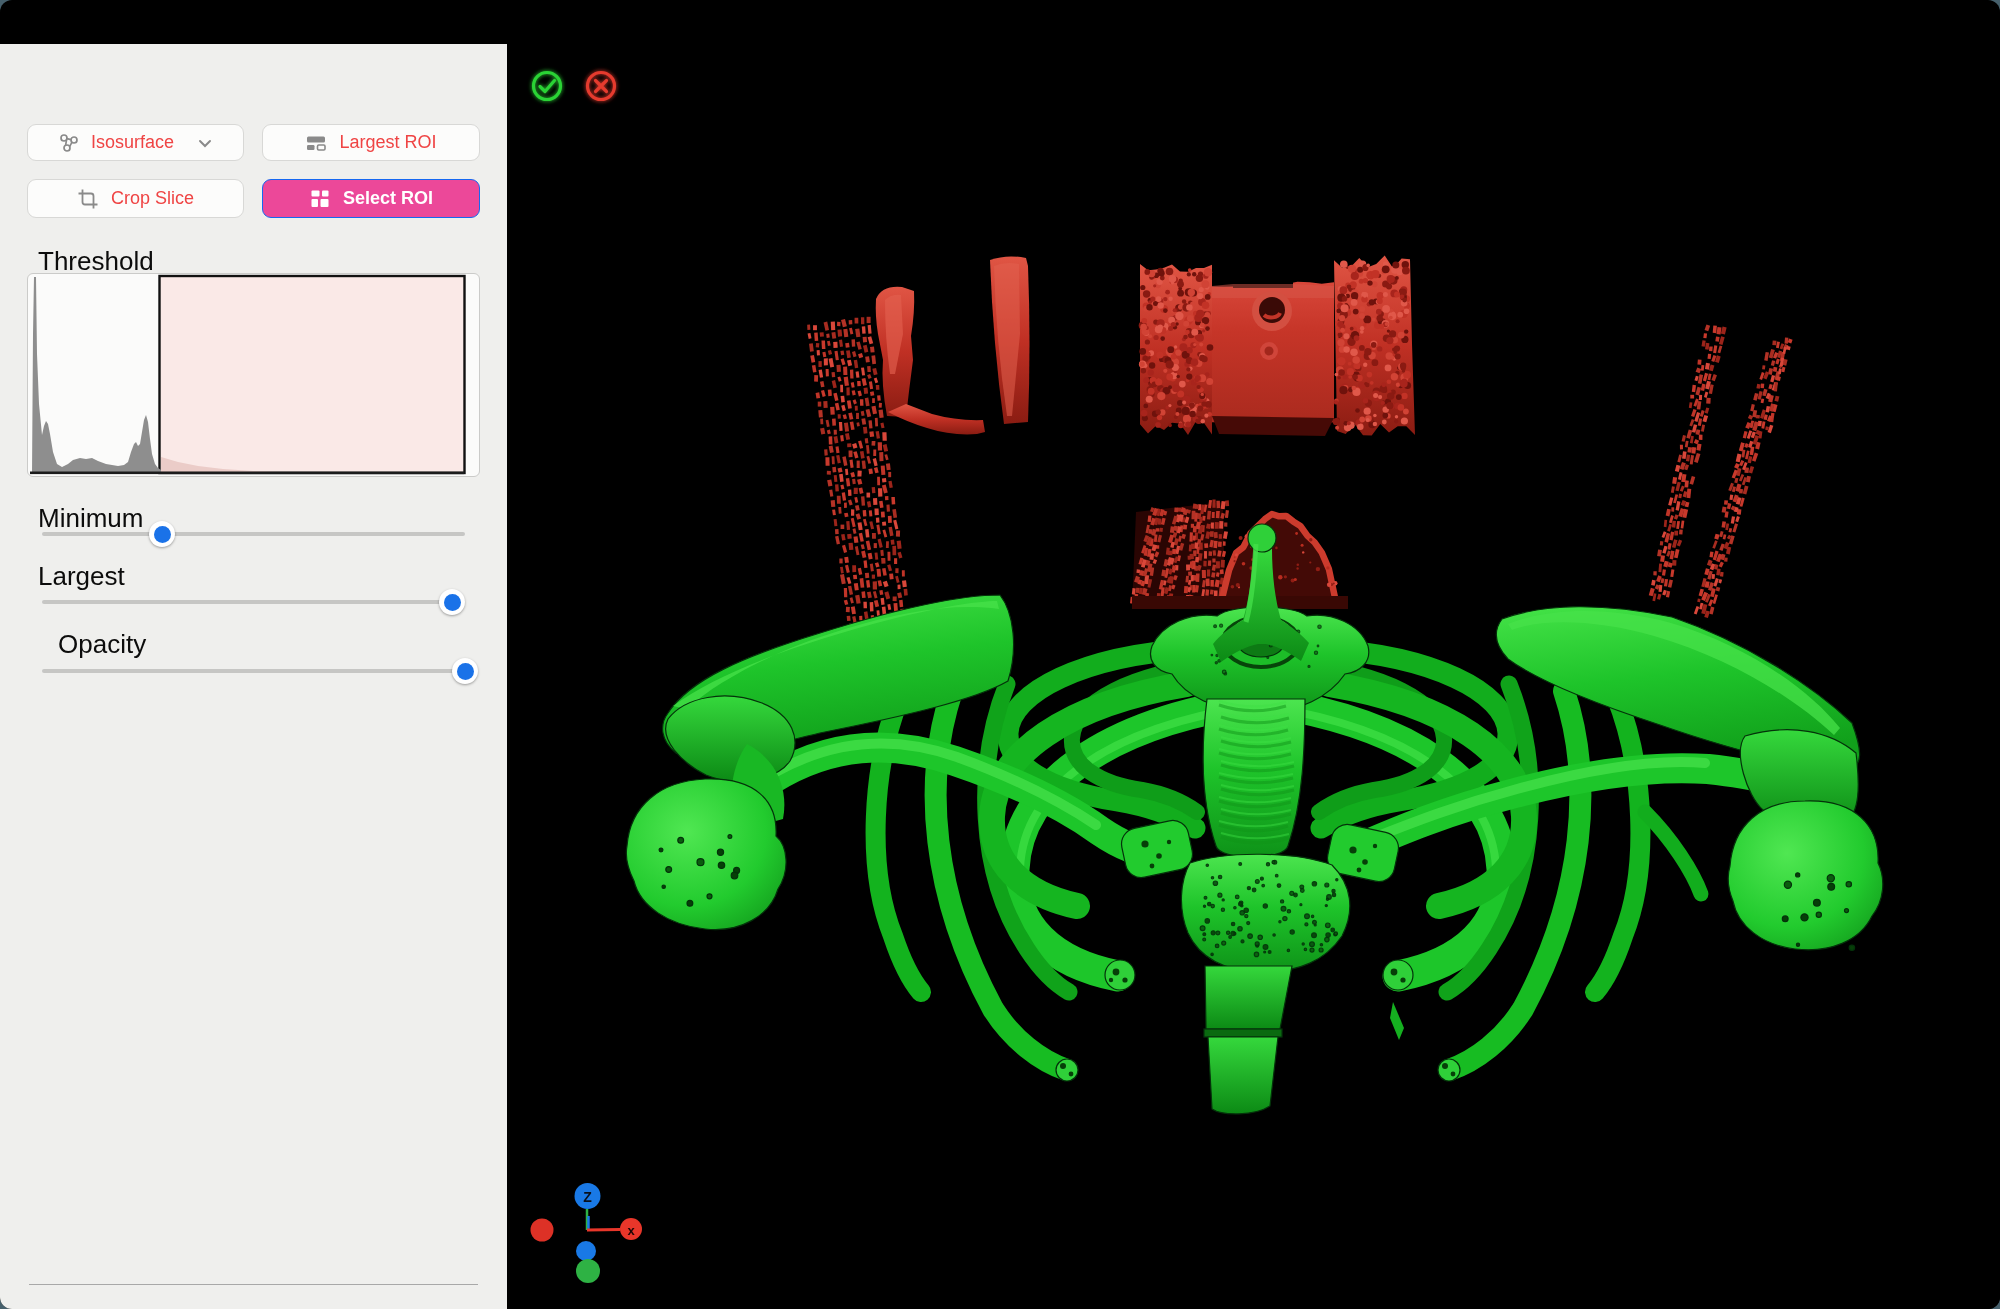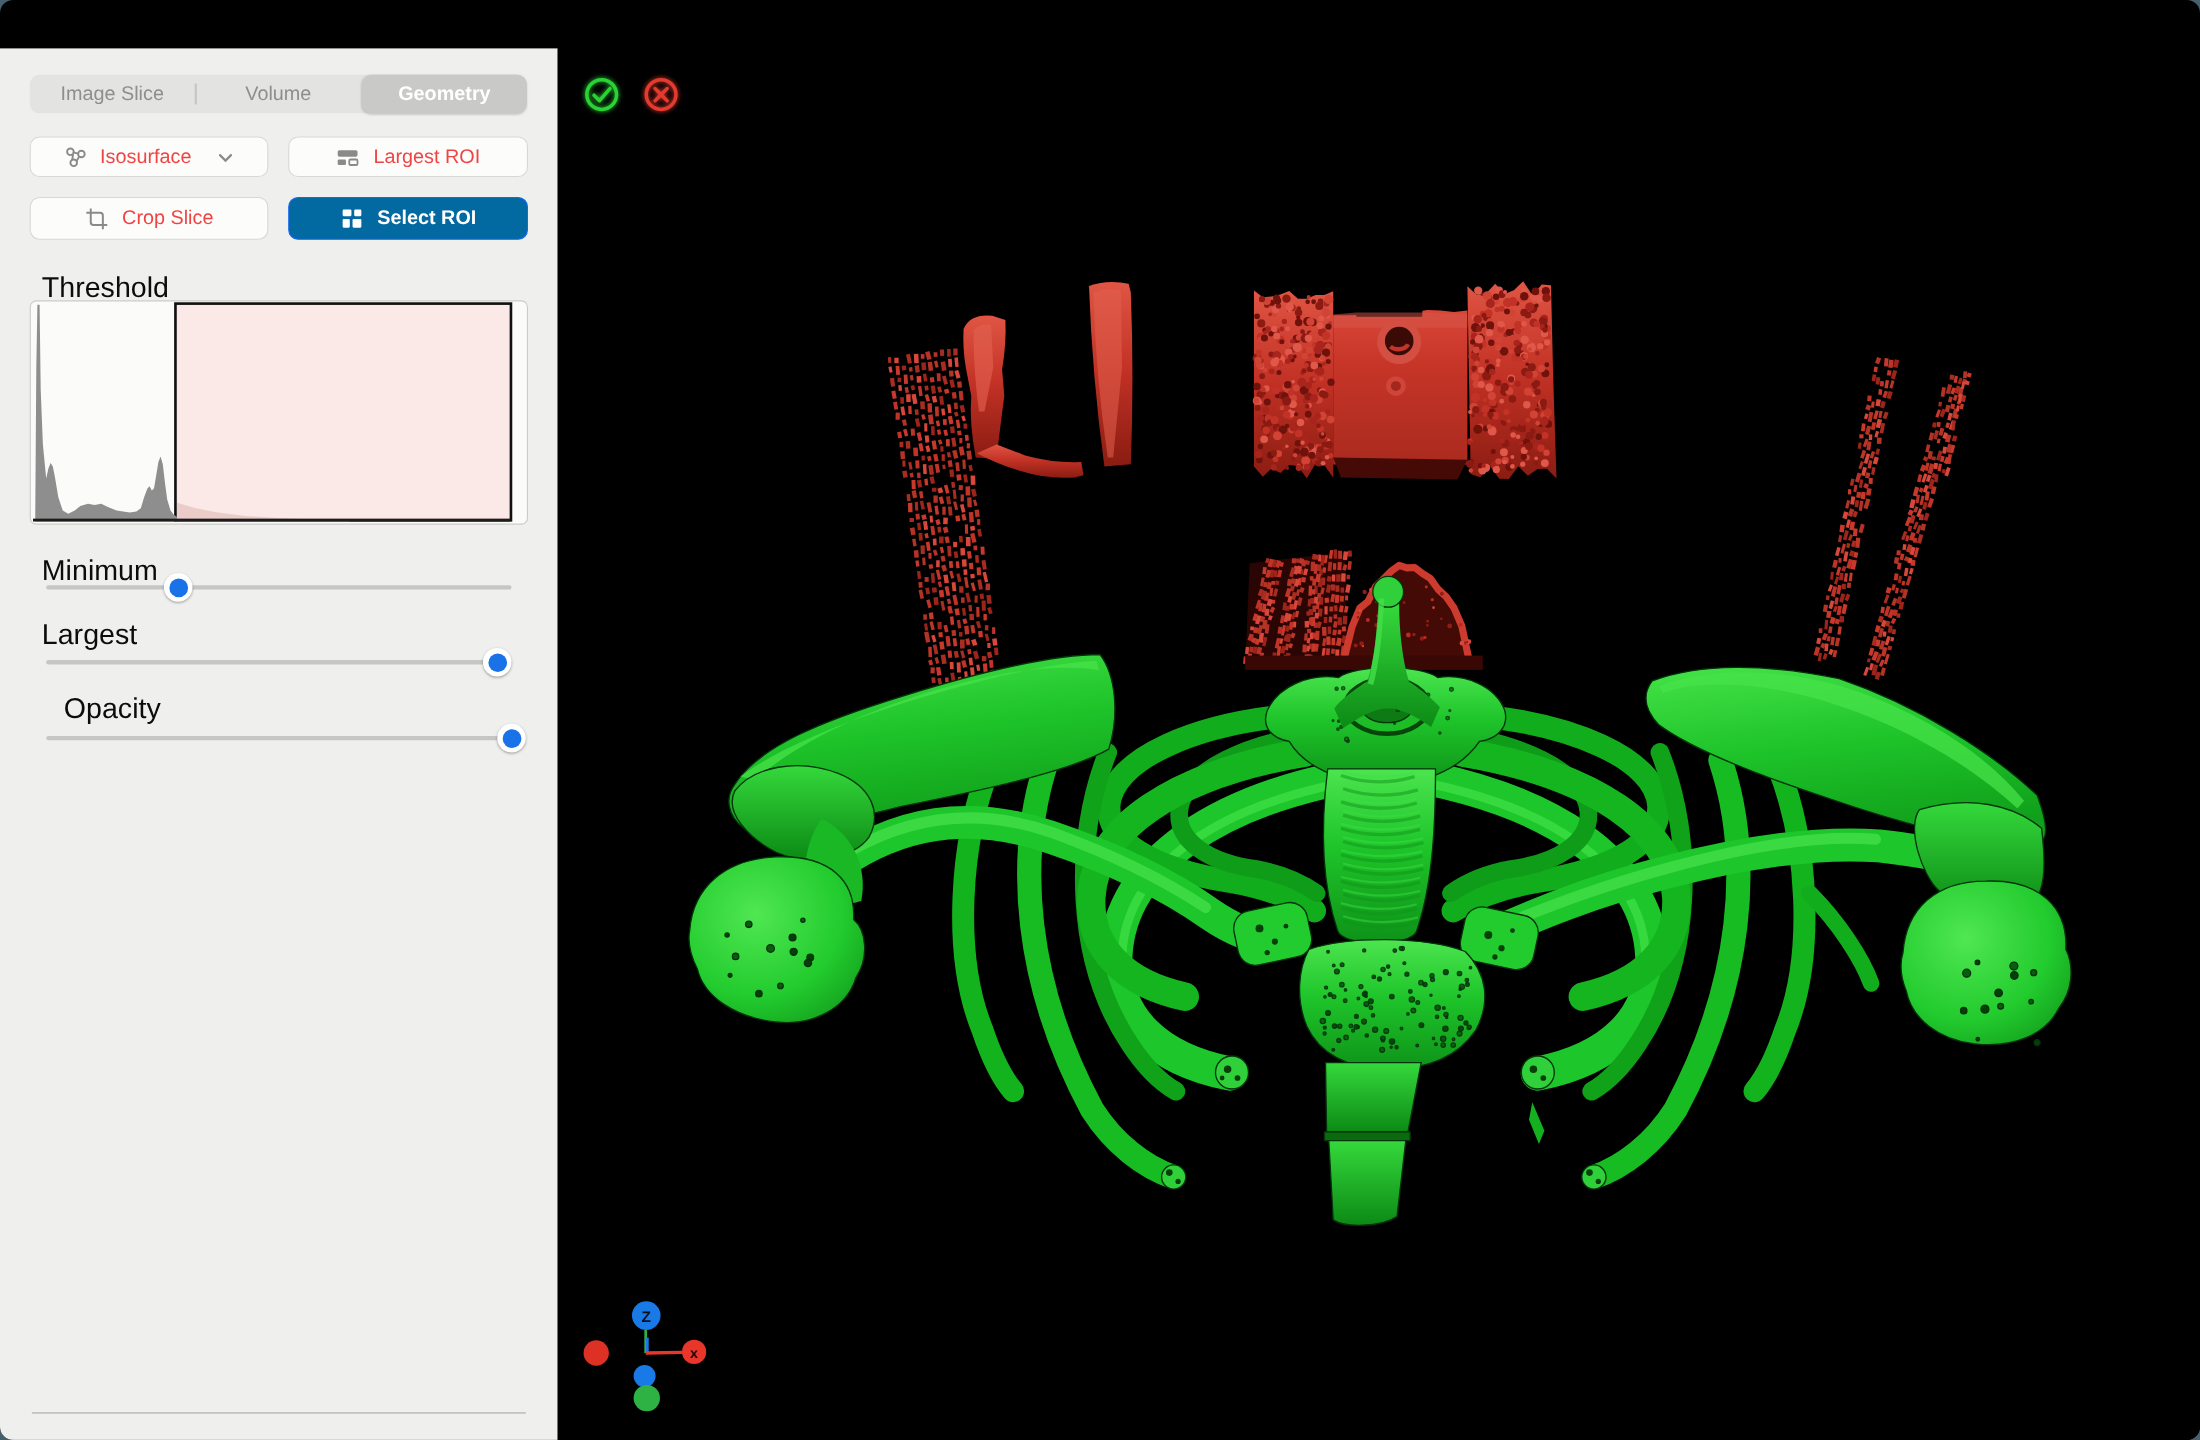--- a/index.html
+++ b/index.html
@@ -6,37 +6,31 @@
 #titlebar{position:absolute;left:0;top:0;width:2000px;height:43px;background:#ffffff;border-bottom:1px solid #d9d9d9;z-index:5;}
 .tl{position:absolute;top:12px;width:18px;height:18px;border-radius:50%;}
 #title{position:absolute;left:112px;top:0;height:43px;line-height:42px;font-size:17.5px;font-weight:bold;color:#3a3a3c;letter-spacing:0.2px;}
 #sidebar{position:absolute;left:0;top:44px;width:507px;height:1265px;background:#efefed;}
 #seg{position:absolute;left:27px;top:24px;width:452px;height:35px;background:#e3e3e1;border-radius:9px;}
 #seg .lbl{position:absolute;top:0;height:35px;line-height:35px;width:150px;text-align:center;font-size:18px;color:#8e8e8e;}
 #seg .sel{position:absolute;left:302px;top:0;width:150px;height:35px;background:#c9c9c7;border-radius:9px;
   color:#fff;font-weight:bold;font-size:18px;text-align:center;line-height:35px;box-shadow:0 1px 2px rgba(0,0,0,0.15);}
 #seg .div{position:absolute;left:150px;top:8px;width:1.5px;height:19px;background:#c6c6c4;}
 .btn{position:absolute;background:#fcfcfb;border:1.5px solid #d8d8d6;border-radius:9px;color:#ef4444;font-size:18px;display:flex;align-items:center;justify-content:center;box-sizing:border-box;}
-.blue{background:#0369a1;border-color:#1668f1;color:#fff;font-weight:bold;}
+.blue{background:#ec4899;border-color:#1668f1;color:#fff;font-weight:bold;}
 .label{position:absolute;left:38px;font-size:26px;color:#0c0c0c;}
 .track{position:absolute;left:42px;width:423px;height:4px;background:#c6c6c4;border-radius:2px;}
 .thumb{position:absolute;width:26px;height:26px;border-radius:50%;background:#fff;box-shadow:0 1px 2.5px rgba(0,0,0,0.35);}
 .thumb i{position:absolute;left:4.5px;top:4.5px;width:17px;height:17px;border-radius:50%;background:#1a72e8;display:block;}
 #hr{position:absolute;left:29px;top:1240px;width:449px;height:1px;background:#a8a8a8;}
 #viewport{position:absolute;left:507px;top:44px;width:1493px;height:1265px;background:#000;}
 </style></head>
 <body>
 <div id="win">
   <div id="sidebar">
-    <div id="seg">
-      <div class="lbl" style="left:0">Image Slice</div>
-      <div class="lbl" style="left:151px">Volume</div>
-      <div class="div"></div>
-      <div class="sel">Geometry</div>
-    </div>
     <div class="btn" style="left:27px;top:80px;width:217px;height:37px;">
       <svg width="24" height="24" viewBox="0 0 24 24" style="margin-right:10px" fill="none" stroke="#8a8a8a" stroke-width="1.7">
         <circle cx="7" cy="7" r="3"></circle>
           <circle cx="17" cy="9" r="3"></circle>
           <circle cx="10" cy="17" r="3"></circle>
         <path d="M9.5 9.2 L8.6 14.3 M9.9 7.6 L14 8.6 M12.6 15.6 L14.9 11.4"></path>
       </svg>
       <span>Isosurface</span>
       <svg width="18" height="18" viewBox="0 0 18 18" style="margin-left:22px" fill="none" stroke="#8a8a8a" stroke-width="2" stroke-linecap="round">
           <path d="M4 7 L9 12 L14 7"></path>

